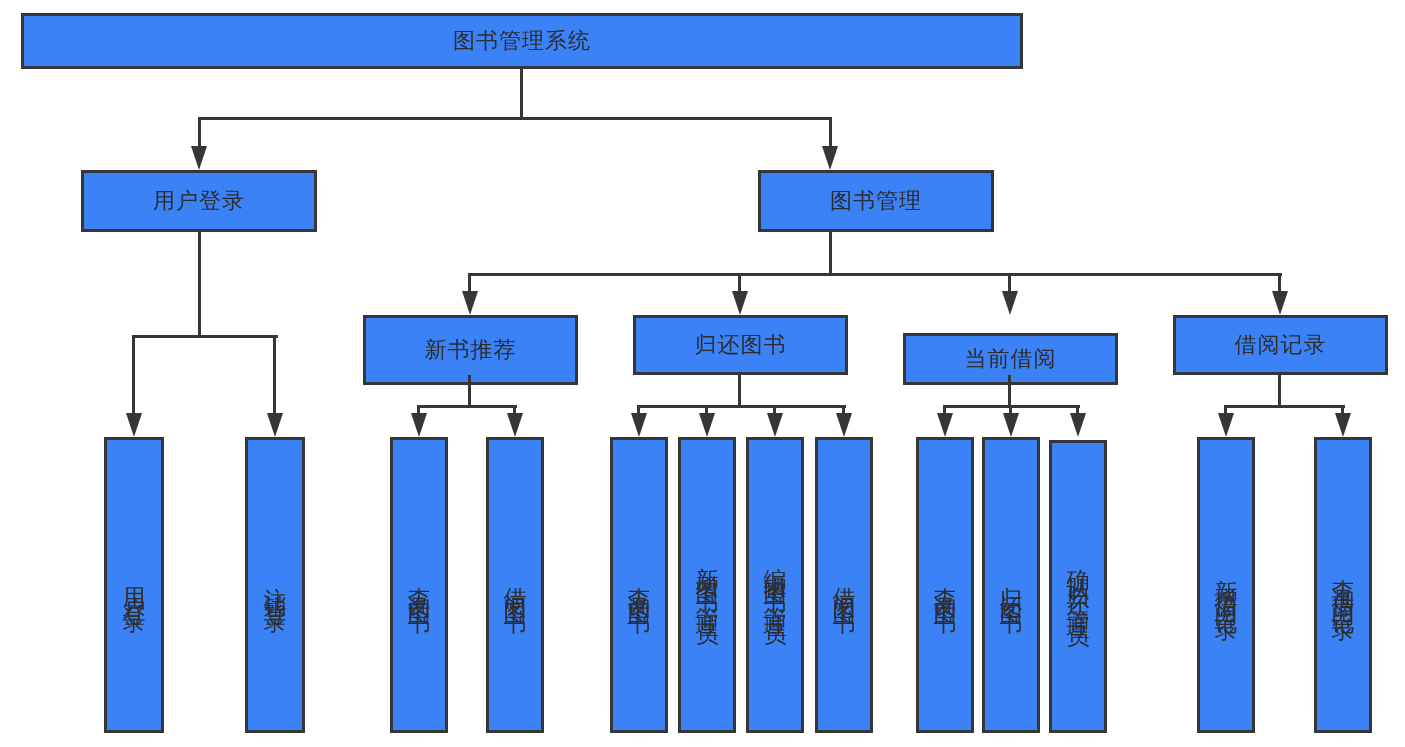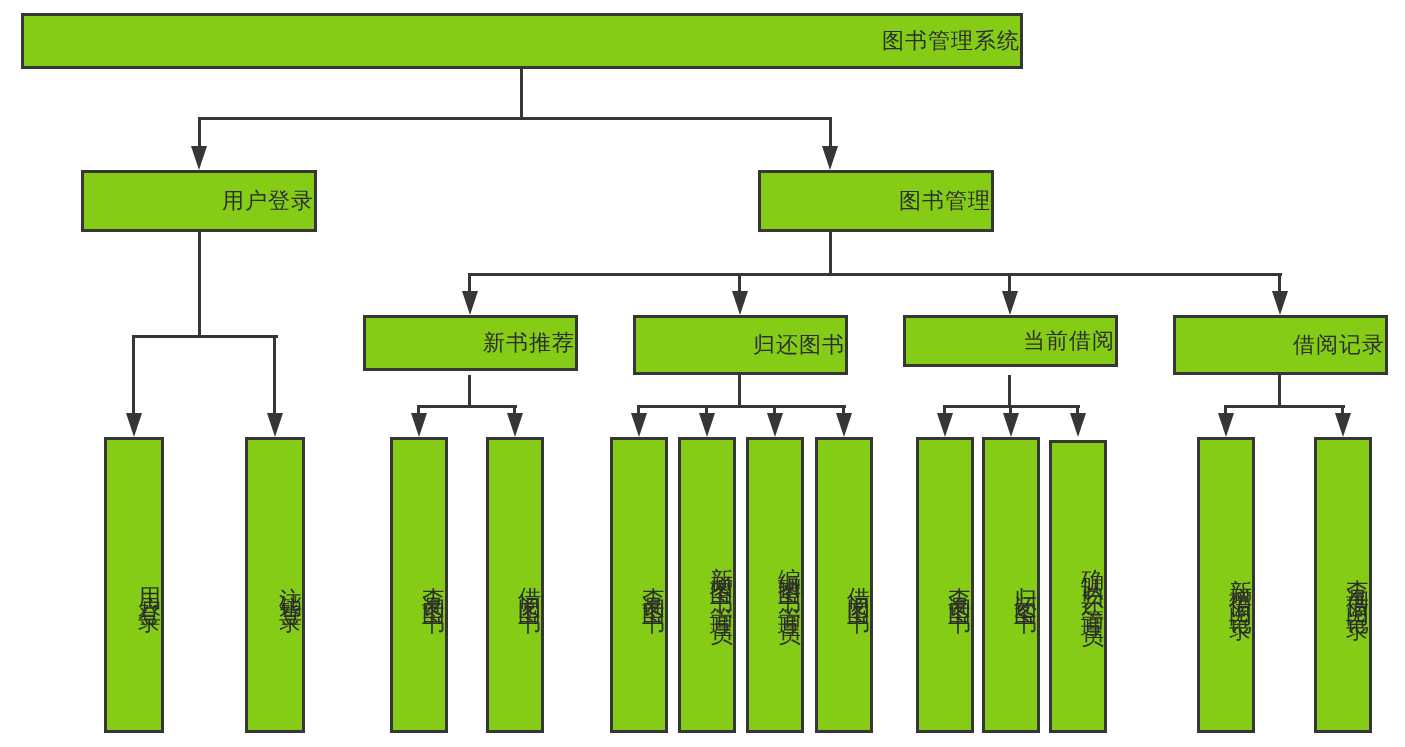--- a/index.html
+++ b/index.html
@@ -10,22 +10,22 @@
   html,body{margin:0;padding:0;background:#ffffff;}
   #canvas{
     position:relative;
     width:1405px;height:747px;
     background:#ffffff;
     font-family:"DejaVu Sans","Liberation Sans",sans-serif;
     overflow:hidden;
   }
   .box{
     position:absolute;box-sizing:border-box;
-    border:3px solid var(--line);background:#84cc16;
-    display:flex;align-items:center;justify-content:flex-end;
+    border:3px solid var(--line);background:#3b82f6;
+    display:flex;align-items:center;justify-content:center;
     color:var(--text);
   }
   .hbox{font-size:22px;letter-spacing:1px;}
   .leaf span.vtext{
     writing-mode:vertical-rl;text-orientation:mixed;
     font-size:23px;letter-spacing:8px;line-height:1;color:var(--text);
   }
   .vline,.hline{position:absolute;background:var(--line);}
   .vline{width:3px;}
   .hline{height:3px;}
@@ -75,27 +75,27 @@
   <div class="hline" style="left:468px;top:273px;width:814px;"></div>
   <div class="vline" style="left:468px;top:273px;height:30px;"></div>
   <div class="arrow" style="left:462px;top:291px;"></div>
   <div class="vline" style="left:738px;top:273px;height:30px;"></div>
   <div class="arrow" style="left:732px;top:291px;"></div>
   <div class="vline" style="left:1008px;top:273px;height:30px;"></div>
   <div class="arrow" style="left:1002px;top:291px;"></div>
   <div class="vline" style="left:1278px;top:273px;height:30px;"></div>
   <div class="arrow" style="left:1272px;top:291px;"></div>
 
-  <div class="box hbox" style="left:363px;top:315px;width:215px;height:56px;">
+  <div class="box hbox" style="left:363px;top:315px;width:215px;height:70px;">
     <span>新书推荐</span>
   </div>
   <div class="box hbox" style="left:633px;top:315px;width:215px;height:60px;">
     <span>归还图书</span>
   </div>
-  <div class="box hbox" style="left:903px;top:315px;width:215px;height:52px;">
+  <div class="box hbox" style="left:903px;top:333px;width:215px;height:52px;">
     <span>当前借阅</span>
   </div>
   <div class="box hbox" style="left:1173px;top:315px;width:215px;height:60px;">
     <span>借阅记录</span>
   </div>
 
   <div class="vline" style="left:468px;top:375px;height:33px;"></div>
   <div class="hline" style="left:417px;top:405px;width:100px;"></div>
   <div class="vline" style="left:417px;top:405px;height:20px;"></div>
   <div class="arrow" style="left:411px;top:413px;"></div>

